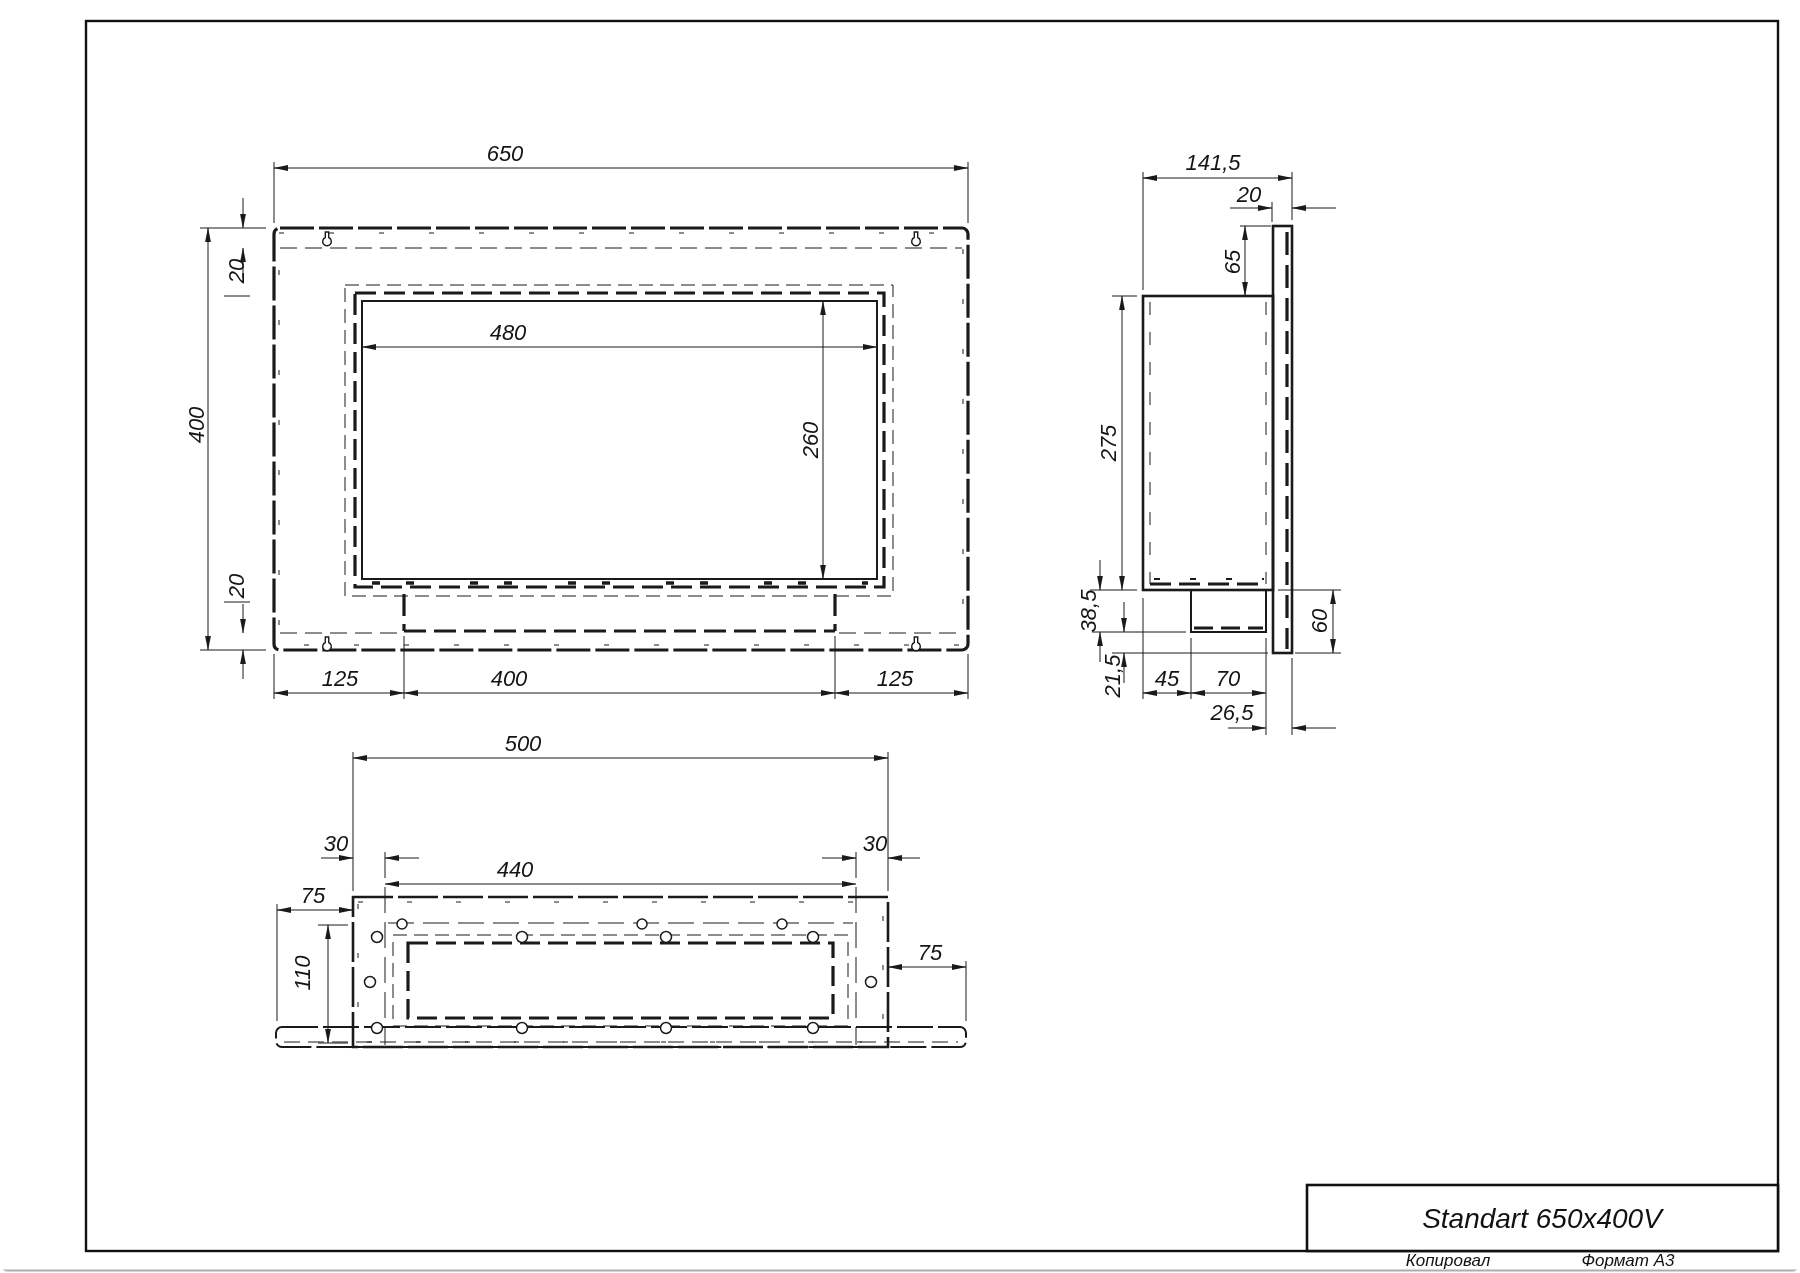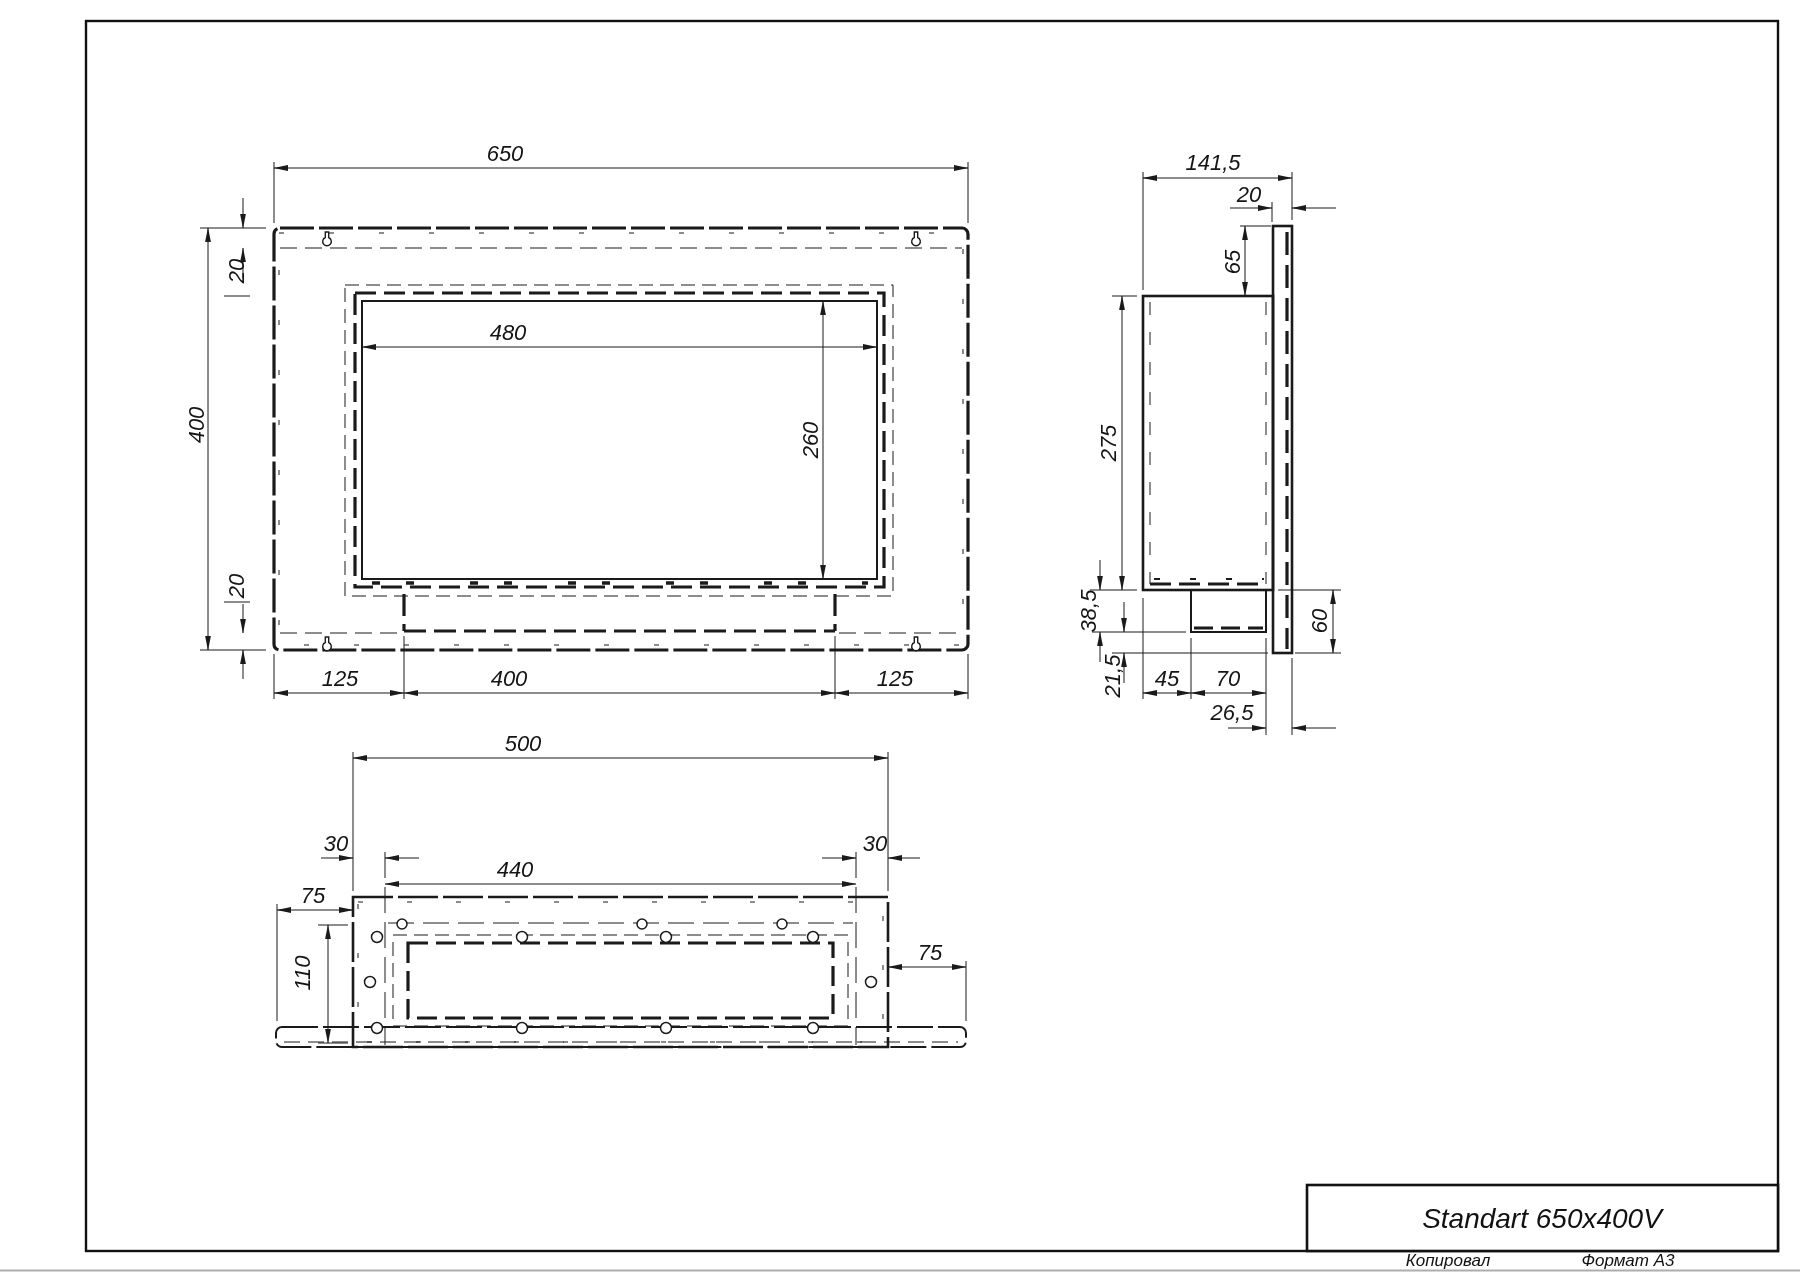--- a/index.html
+++ b/index.html
@@ -1,16 +1,16 @@
 <!DOCTYPE html>
 <html><head>
 <meta charset="utf-8">
 <style>
   html,body{margin:0;padding:0;background:#ffffff;}
-  .sheet{position:relative;width:1800px;height:1273px;background:#fff;overflow:hidden;}
+  .sheet{position:relative;width:1800px;height:1273px;background:#fff;overflow:hidden;border-radius:11px;}
   svg{display:block;}
   .dim{font:italic 22px "Liberation Sans", sans-serif;fill:#141414;}
   .title-txt{font:italic 28px "Liberation Sans", sans-serif;fill:#111;}
   .foot-txt{font:italic 17px "Liberation Sans", sans-serif;fill:#111;}
   .thin{stroke:#1a1a1a;stroke-width:1;fill:none;}
   .med{stroke:#1a1a1a;stroke-width:2;fill:none;}
   .thick{stroke:#1a1a1a;stroke-width:2.6;fill:none;}
   .xthick{stroke:#1a1a1a;stroke-width:3.2;fill:none;}
 </style>
 </head>

